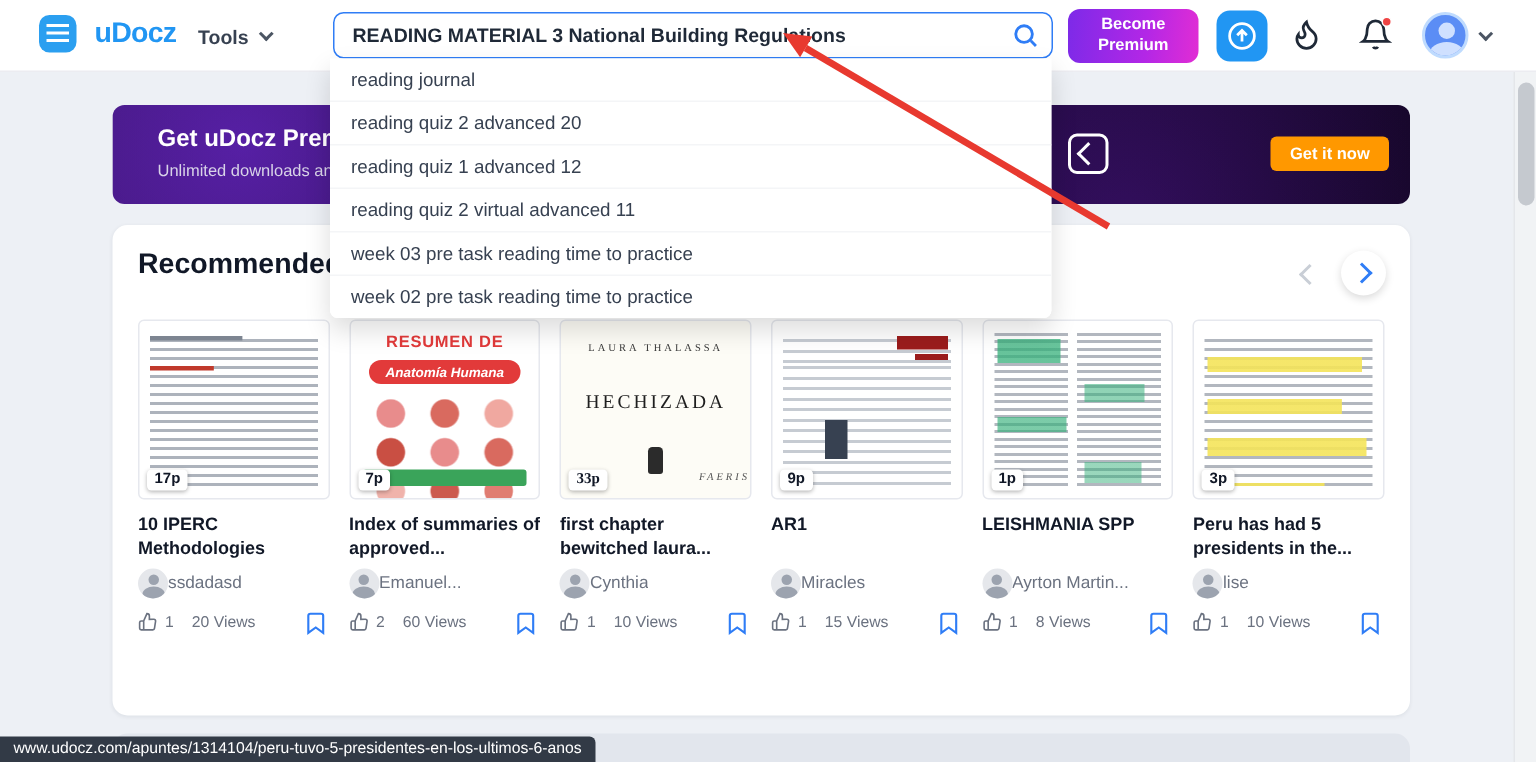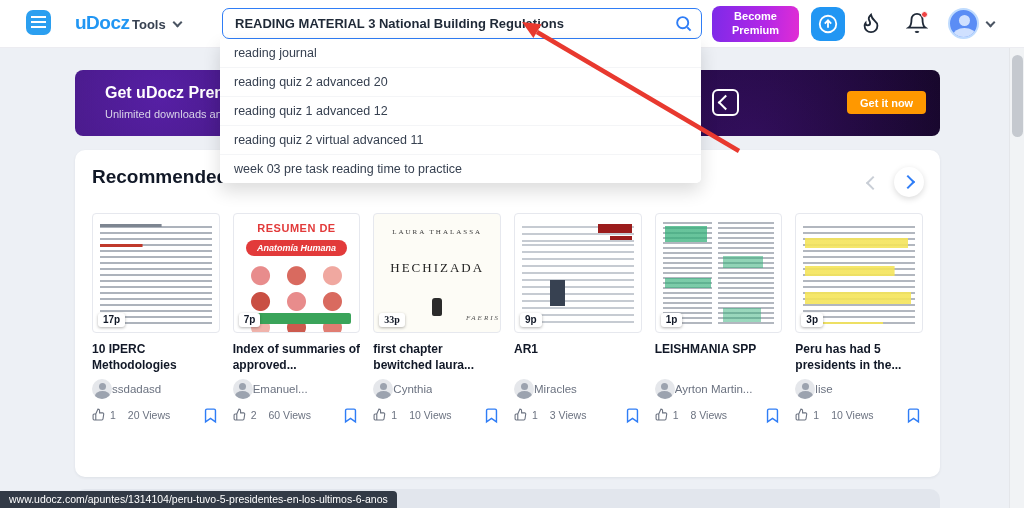--- a/index.html
+++ b/index.html
@@ -3,21 +3,21 @@
 <meta charset="utf-8">
 <style>
   * { margin:0; padding:0; box-sizing:border-box; }
   html,body { width:1024px; height:508px; overflow:hidden; }
   body { font-family:"Liberation Sans", sans-serif; background:#edf0f5; position:relative; }
   #app { position:absolute; inset:0; }
 
   
   .navbar { position:absolute; top:0; left:0; right:0; height:48px; background:#fff;
             border-bottom:1px solid #ececf1; z-index:20; }
-  .logo { position:absolute; left:26px; top:10px; display:flex; align-items:center; gap:24px; cursor:pointer;justify-content:center; }
+  .logo { position:absolute; left:26px; top:10px; display:flex; align-items:center; gap:12px; cursor:pointer;justify-content:center; }
   .logo-icon { width:25px; height:25px; background:#2b9ff0; border-radius:7px; position:relative; }
   .logo-icon::before { content:""; position:absolute; left:5px; right:5px; top:6px; height:2px;
             background:#fff; box-shadow:0 5px 0 #fff, 0 10px 0 #fff; }
   .logo-text { color:#2196f3; font-weight:800; font-size:19px; letter-spacing:-0.5px; }
   .tools { position:absolute; left:132px; top:0; height:48px; display:flex; align-items:center; gap:8px;
            font-size:13px; font-weight:700; color:#374151; cursor:pointer; }
   .chev { width:7px; height:7px; border-right:2px solid #4b5563; border-bottom:2px solid #4b5563;
           transform:rotate(45deg); display:inline-block; margin-top:-3px; }
 
   .searchbox { position:absolute; left:222px; top:8px; width:480px; height:31px; }
@@ -281,21 +281,21 @@
         <div class="card-title">AR1</div>
         <div class="author">
           <span class="author-av"></span>
           <span class="author-name">Miracles</span>
         </div>
         <div class="stats">
           <svg width="13" height="13" viewBox="0 0 24 24" fill="none" stroke="#6b7280" stroke-width="2">
               <path d="M14 9V5a3 3 0 0 0-3-3l-4 9v11h11.28a2 2 0 0 0 2-1.7l1.38-9a2 2 0 0 0-2-2.3zM7 22H4a2 2 0 0 1-2-2v-7a2 2 0 0 1 2-2h3"></path>
             </svg>
           <span>1</span>
-          <span class="views">3 Views</span>
+          <span class="views">15 Views</span>
           <svg class="bookmark" viewBox="0 0 24 24" fill="none" stroke="#2f7df6" stroke-width="2">
               <path d="M19 21l-7-5-7 5V5a2 2 0 0 1 2-2h10a2 2 0 0 1 2 2z"></path>
             </svg>
         </div>
       </div>
 
       <div class="card c5">
         <div class="thumb c5">
           <div class="doc"></div>
           <span class="pages-badge">1p</span>
@@ -384,20 +384,21 @@
       <span class="chev"></span>
     </div>
   </div>
 
   <div class="suggestions">
     <div class="sug-item">reading journal</div>
     <div class="sug-item">reading quiz 2 advanced 20</div>
     <div class="sug-item">reading quiz 1 advanced 12</div>
     <div class="sug-item">reading quiz 2 virtual advanced 11</div>
     <div class="sug-item">week 03 pre task reading time to practice</div>
+    <div class="sug-item">week 02 pre task reading time to practice</div>
   </div>
 
   <div class="scrollbar">
     <div class="scroll-thumb"></div>
   </div>
 
   <div class="statusbar">www.udocz.com/apuntes/1314104/peru-tuvo-5-presidentes-en-los-ultimos-6-anos</div>
 
   <svg class="arrow-overlay" width="1024" height="508" viewBox="0 0 1024 508">
     <line x1="739" y1="151" x2="537" y2="32" stroke="#e8392f" stroke-width="4.5"></line>

